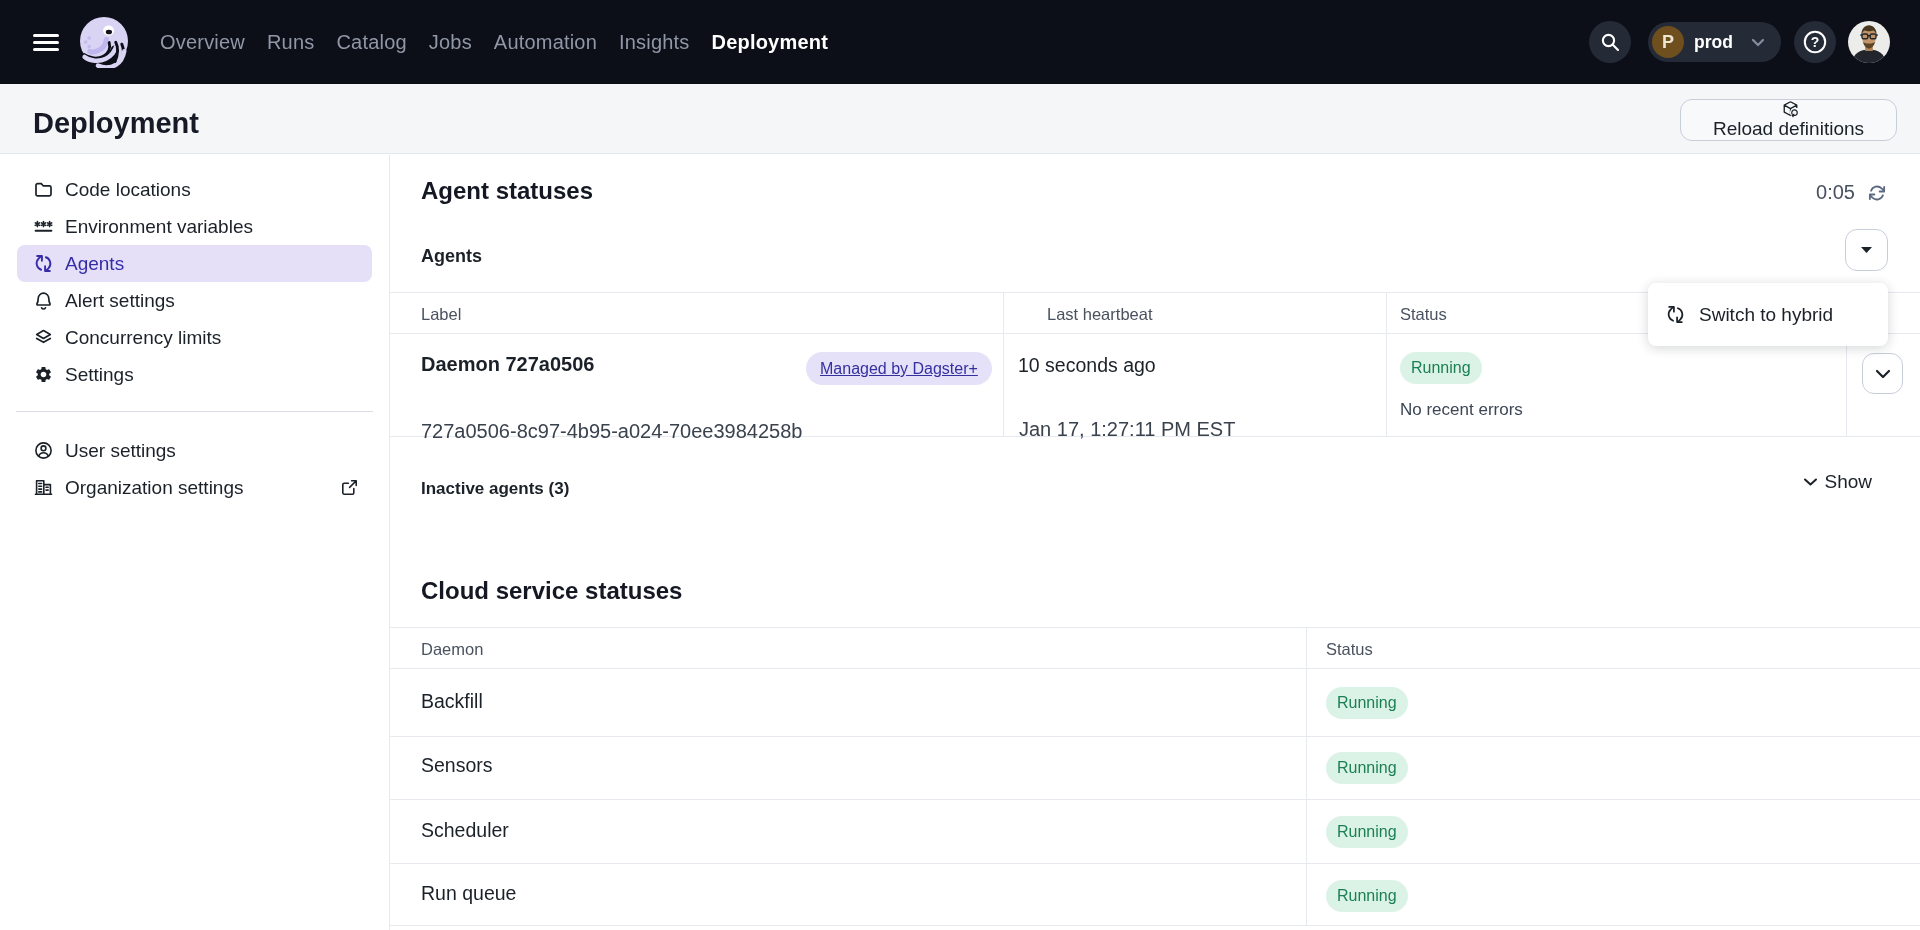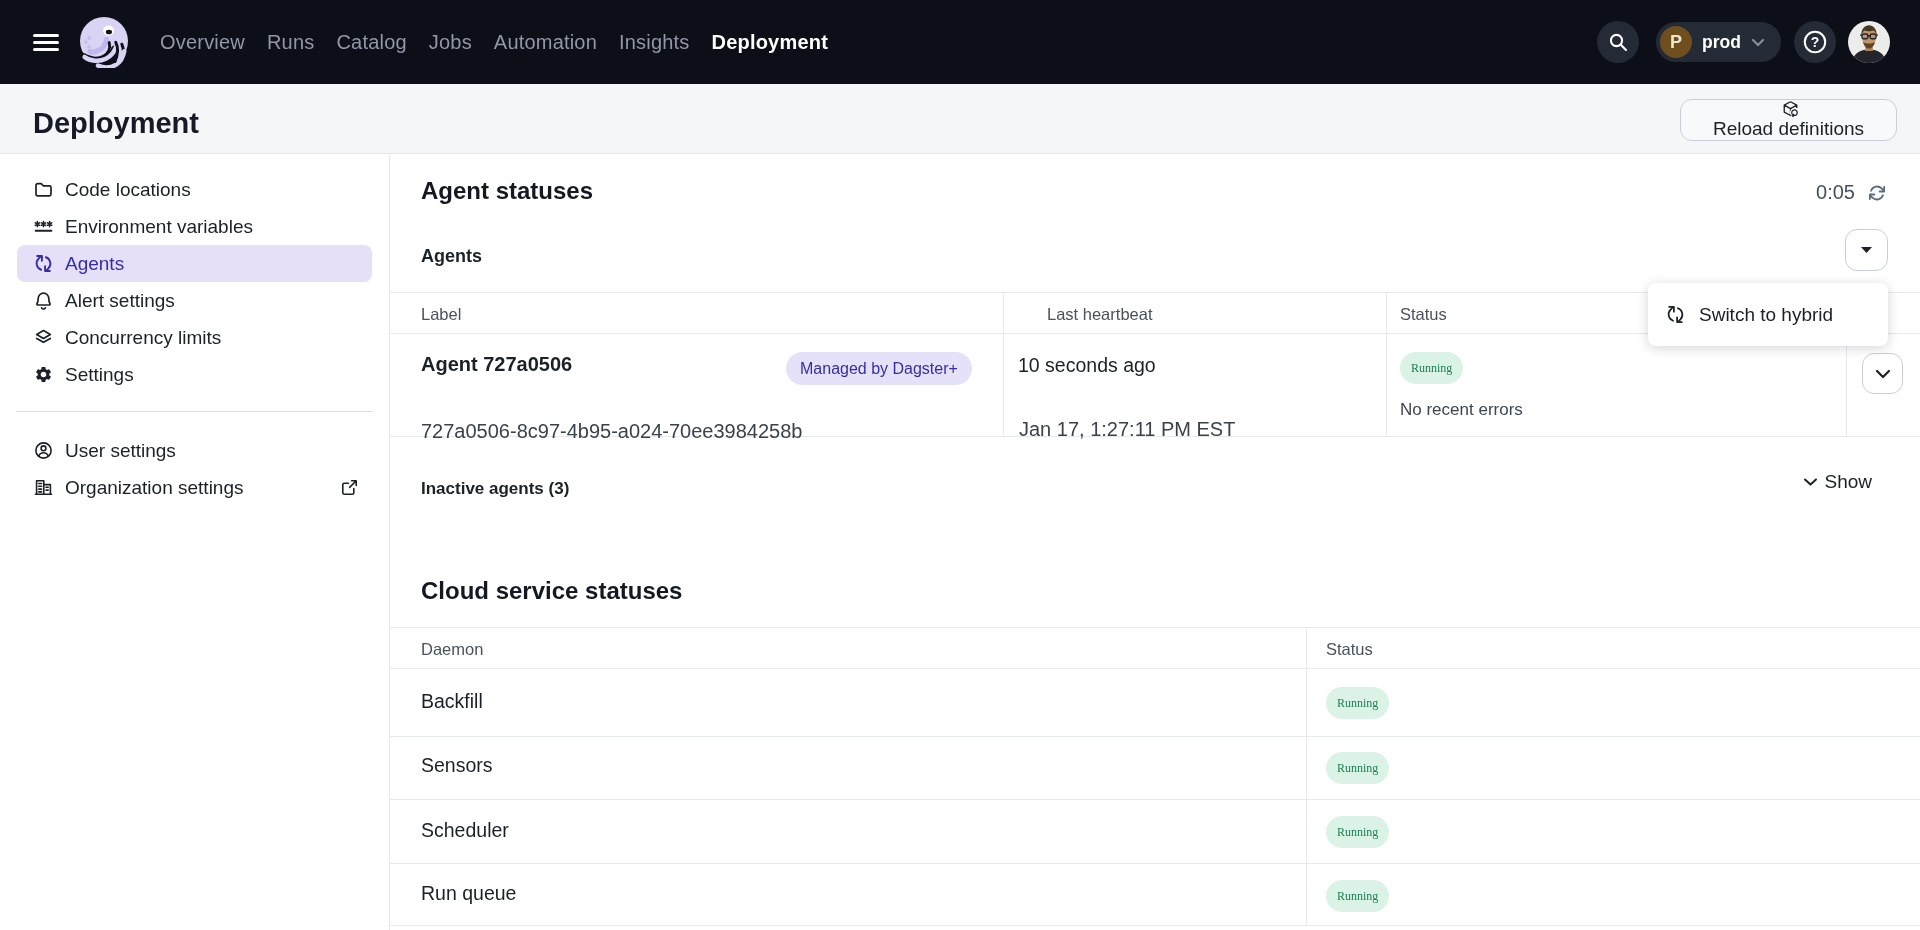--- a/index.html
+++ b/index.html
@@ -17,21 +17,21 @@
   .nav { display:flex; margin-left:29px; gap:22px; font-size:20px; letter-spacing:0.2px; color:#9097A6; }
   .nav b { color:#fff; font-weight:700; }
   .tb-right { position:absolute; right:0; top:0; height:84px; display:flex; align-items:center; }
   .circbtn { width:42px; height:42px; border-radius:50%; background:#252A37;
     display:flex; align-items:center; justify-content:center; }
   .pill { height:40px; border-radius:20px; background:#252A37; display:flex;
     align-items:center; padding:0 4px; }
   .pcircle { width:32px; height:32px; border-radius:50%; background:#6F4F1D;
     color:#EFE6D2; font-size:18px; font-weight:700; display:flex;
     align-items:center; justify-content:center; }
-  .pill .ptext { color:#fff; font-size:17.5px; font-weight:600; margin:0 10px 0 10px; }
+  .pill .ptext { color:#fff; font-size:17.5px; font-weight:600; margin:0 18px 0 10px; }
 
   
   .band { position:absolute; left:0; top:84px; width:1920px; height:70px;
     background:#F5F6F8; border-bottom:1px solid #E4E7EB; }
   .band h1 { position:absolute; left:33px; top:23px; font-size:29px; font-weight:700; color:#161A26; }
   .reloadbtn { position:absolute; left:1680px; top:15px; width:217px; height:42px;
     border:1px solid #C7CEDA; border-radius:12px; display:flex; align-items:center;
     font-size:19px; color:#1B2128; background:#F8F9FA;flex-direction:column; }
   .reloadbtn svg { margin:0 10px 0 13px; }
 
@@ -51,21 +51,21 @@
   .vl { position:absolute; width:1px; background:#E6E9EE; }
   .h2 { position:absolute; font-size:24px; font-weight:700; color:#141823; }
   .bold18 { position:absolute; font-size:18px; font-weight:700; color:#1B2128; }
   .colhead { position:absolute; font-size:16.5px; color:#49525F; }
   .body17 { position:absolute; font-size:19.5px; color:#1B2128; }
   .mono16 { position:absolute; font-family:Liberation Sans, sans-serif; font-size:20px; color:#3A424E;margin-top:25px; }
   .muted16 { position:absolute; font-size:17px; color:#3C4654; }
   .lavbadge { position:absolute; height:33px; line-height:33px; padding:0 14px;
     border-radius:17px; background:#E5E1F9; color:#35309F; font-size:16px; }
   .greenbadge { position:absolute; height:32px; line-height:32px; padding:0 11px;
-    border-radius:16px; background:#DBF3E6; color:#1C7F54; font-size:12px;font-family:Liberation Serif, serif; }
+    border-radius:16px; background:#DBF3E6; color:#1C7F54; font-size:16px; }
   .sqbtn { position:absolute; background:#fff; border:1px solid #C7CEDA; border-radius:12px;
     display:flex; align-items:center; justify-content:center; }
   .timer { position:absolute; top:26px; right:33px; display:flex; align-items:center;
     gap:12px; font-size:20px; color:#46505E; }
   .showrow { position:absolute; top:316px; right:48px; display:flex; align-items:center;
     gap:6px; font-size:19px; color:#1B2128; }
 
   
   .menu { position:absolute; left:1648px; top:283px; width:240px; height:63px;
     background:#fff; border-radius:8px; box-shadow:0 2px 12px rgba(16,22,36,.18);
@@ -253,22 +253,22 @@
     <i class="hl" style="left:0; top:137px; width:1530px;"></i>
     <i class="hl" style="left:0; top:178px; width:1530px;"></i>
     <i class="hl" style="left:0; top:281px; width:1530px;"></i>
     <i class="vl" style="left:613px; top:137px; height:144px;"></i>
     <i class="vl" style="left:996px; top:137px; height:144px;"></i>
     <i class="vl" style="left:1456px; top:137px; height:144px;"></i>
     <div class="colhead" style="left:31px; top:150px;">Label</div>
     <div class="colhead" style="left:629px; top:150px;margin-left:28px;">Last heartbeat</div>
     <div class="colhead" style="left:1010px; top:150px;">Status</div>
 
-    <div class="body17" style="left:31px; top:198px; font-weight:700; font-size:20px;">Agent 727a0506</div>
-    <div class="lavbadge" style="left:396px; top:197px;">Managed by Dagster+</div>
+    <div class="body17" style="left:31px; top:198px; font-weight:700; font-size:20px;">Daemon 727a0506</div>
+    <div class="lavbadge" style="left:416px; top:197px;text-decoration:underline;">Managed by Dagster+</div>
     <div class="mono16" style="left:31px; top:240px;">727a0506-8c97-4b95-a024-70ee3984258b</div>
     <div class="body17" style="left:628px; top:199px;">10 seconds ago</div>
     <div class="mono16" style="left:629px; top:238px;">Jan 17, 1:27:11 PM EST</div>
     <div class="greenbadge" style="left:1010px; top:197px;">Running</div>
     <div class="muted16" style="left:1010px; top:245px;">No recent errors</div>
     <div class="sqbtn" style="left:1472px; top:198px; width:41px; height:41px;">
       <svg width="16" height="10" viewBox="0 0 16 10" fill="none" stroke="#1B2128" stroke-width="2.2" stroke-linecap="round" stroke-linejoin="round">
           <path d="M2 2l6 6 6-6"></path>
         </svg>
     </div>

